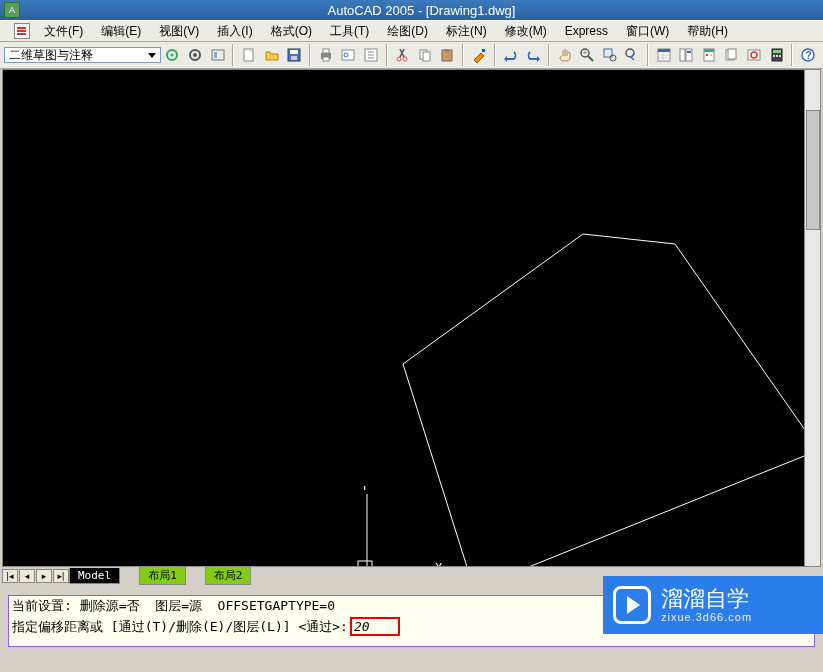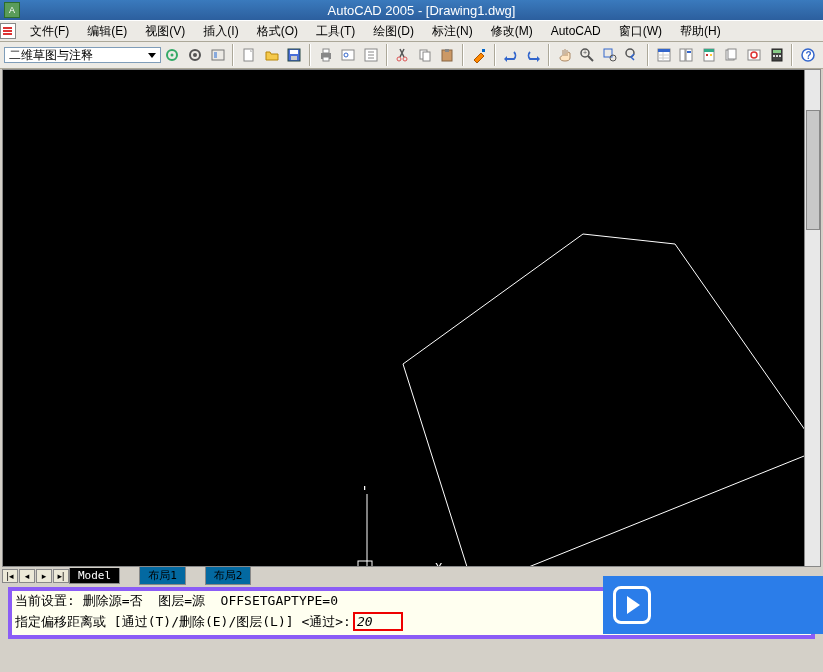--- a/index.html
+++ b/index.html
@@ -33,21 +33,21 @@
     font-size: 13px;
   }
 
   .menu-bar {
     height: 22px;
     background: #eceae5;
     border-top: 1px solid #fff;
     border-bottom: 1px solid #aca899;
     display: flex;
     align-items: center;
-    padding-left: 0;
+    padding-left: 14px;
     gap: 2px;
   }
   .menu-bar .doc-icon {
     width: 16px; height: 16px;
     background: #fff;
     border: 1px solid #888;
     position: relative;
     margin-right: 4px;
   }
   .menu-bar .doc-icon::before{
@@ -125,26 +125,26 @@
   }
   .layout-tabs .tab {
     padding: 1px 8px;
     border: 1px solid #888;
     border-top: none;
     background:#fff;
     margin-left:-1px;
     font-family: SimSun, monospace;
   }
   .layout-tabs .tab.active { background:#000; color:#fff; font-weight:normal;}
-  .layout-tabs .tab.inactive { background:#0369a1;margin-left:19px; }
+  .layout-tabs .tab.inactive { background:#84cc16;margin-left:19px; }
 
   .command-area {
-    margin: 2px 8px 0 8px;
+    margin: 10px 8px 0 8px;
     background: #fffff0;
-    border: 4px solid #8b5cf6;
+    border: 1px solid #8b5cf6;
     font-family: "SimSun", monospace;
     font-size: 13px;
     height: 52px;
     overflow:hidden;
   }
   .command-area .line { padding: 1px 3px; white-space: pre; }
   .cmd-highlight {
     border: 2px solid #e00;
     padding: 0 28px 0 2px;
     display:inline-block;
@@ -187,21 +187,21 @@
   <div class="doc-icon"></div>
   <div class="menu-item">文件(F)</div>
   <div class="menu-item">编辑(E)</div>
   <div class="menu-item">视图(V)</div>
   <div class="menu-item">插入(I)</div>
   <div class="menu-item">格式(O)</div>
   <div class="menu-item">工具(T)</div>
   <div class="menu-item">绘图(D)</div>
   <div class="menu-item">标注(N)</div>
   <div class="menu-item">修改(M)</div>
-  <div class="menu-item">AutoCAD</div>
+  <div class="menu-item">Express</div>
   <div class="menu-item">窗口(W)</div>
   <div class="menu-item">帮助(H)</div>
 </div>
 
 <div class="toolbar-rows">
   <div class="toolbar-row">
     <div class="combo" style="width:160px">
       <span>二维草图与注释</span>
       <span class="arrow"></span>
     </div>
@@ -410,18 +410,22 @@
   <div class="nav-btn">◂</div>
   <div class="nav-btn">▸</div>
   <div class="nav-btn">▸|</div>
   <div class="tab active">Model</div>
   <div class="tab inactive">布局1</div>
   <div class="tab inactive">布局2</div>
 </div>
 
 <div class="watermark">
   <div class="play"></div>
+  <div class="txtblock">
+    <div>溜溜自学</div>
+    <div class="sub">zixue.3d66.com</div>
+  </div>
 </div>
 
 <div class="command-area">
   <div class="line">当前设置: 删除源=否  图层=源  OFFSETGAPTYPE=0</div>
   <div class="line"><span>指定偏移距离或 [通过(T)/删除(E)/图层(L)] &lt;通过&gt;:</span><span class="cmd-highlight">20</span></div>
 </div>
 
 </body></html>

